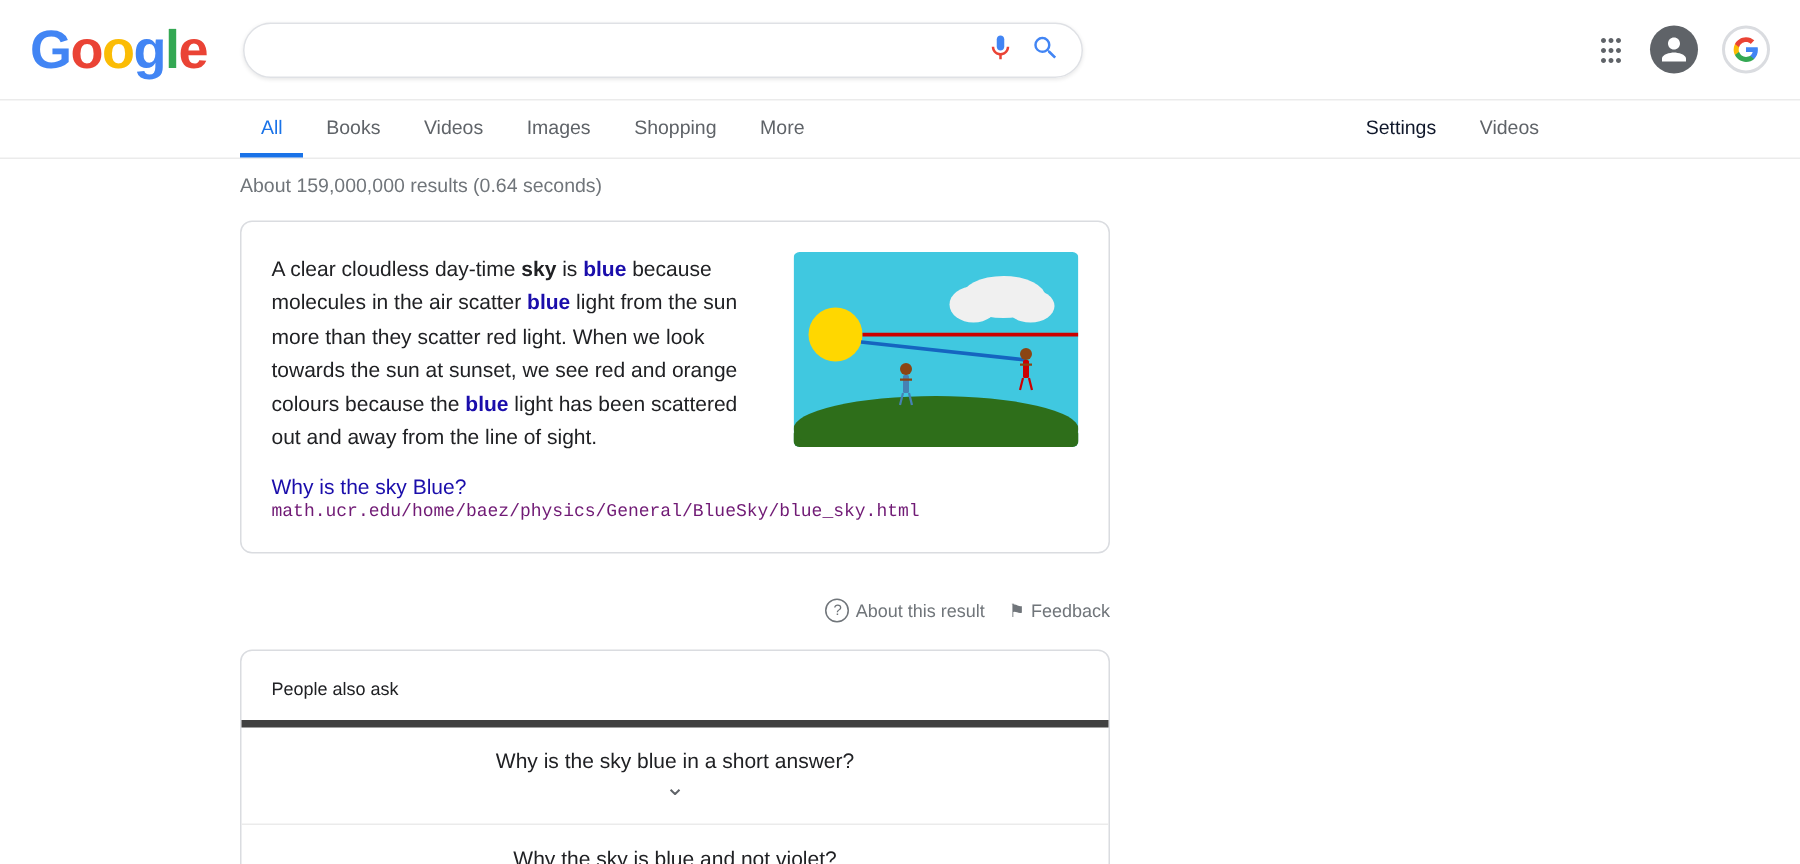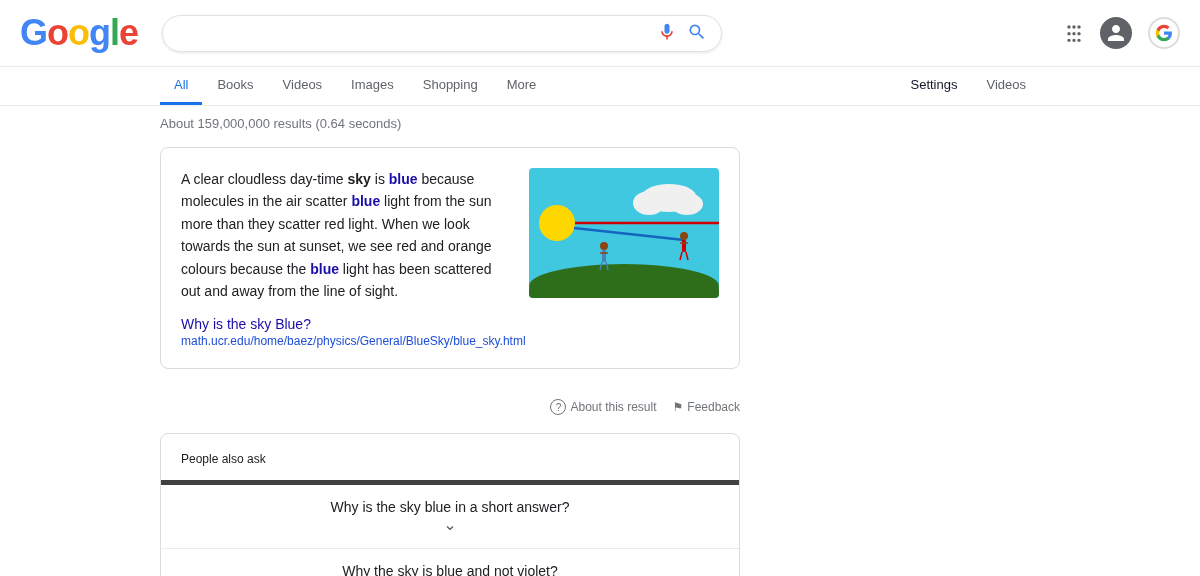--- a/index.html
+++ b/index.html
@@ -156,23 +156,24 @@
     }
     .snippet-link {
       margin-top: 14px;
       color: #1a0dab;
       font-size: 14px;
       font-weight: normal;
       text-decoration: none;
       display: block;
     }
     .snippet-url {
-      color: #1d4ed8;
+      color: #701a75;
       font-size: 12px;
       margin-top: 2px;
+      font-family: Liberation Mono, monospace;
     }
 
     .about-row {
       display: flex;
       align-items: center;
       gap: 16px;
       padding: 8px 0;
       color: #70757a;
       font-size: 12px;
       max-width: 580px;

